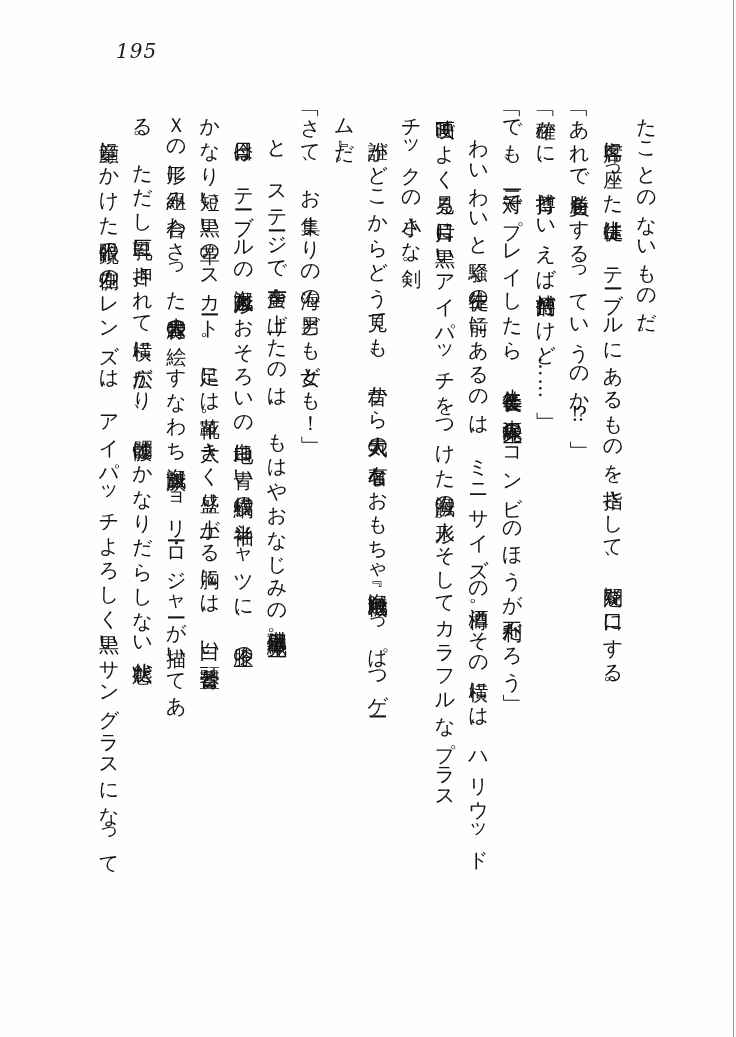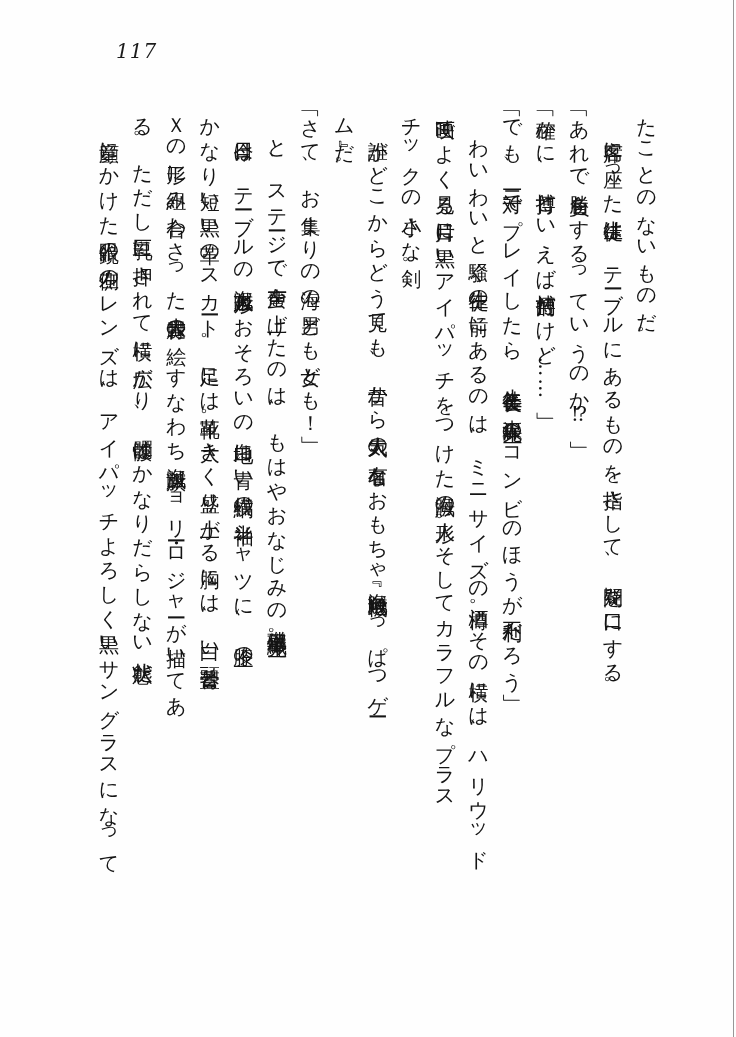--- a/index.html
+++ b/index.html
@@ -48,21 +48,21 @@
   .text-area p {
     margin: 0;
     padding: 0;
   }
 </style>
 </head>
 <body>
 
 <div class="page">
   <div class="page-edge-line"></div>
-  <div class="page-number">117</div>
+  <div class="page-number">195</div>
   <div class="text-area">
       <p>たことのないものだ。</p>
       <p>　客席に座った生徒は、テーブルにあるものを指さして、疑問を口にする。</p>
       <p>「あれで勝負をするっていうのか⁉」</p>
       <p>「確かに、博打といえば博打的だけど……」</p>
       <p>「でも、二対一でプレイしたら、生徒会長と森沢先生のコンビのほうが不利だろう」</p>
       <p>　わいわいと騒ぐ生徒の前にあるのは、ミニサイズの酒樽。その横には、ハリウッド</p>
       <p>映画でよく見る片目に黒いアイパッチをつけた海賊の人形。そしてカラフルなプラス</p>
       <p>チックの小さな剣。</p>
       <p>　誰がどこからどう見ても、昔から大人気の有名なおもちゃ『海賊危機いっぱつゲー</p>

